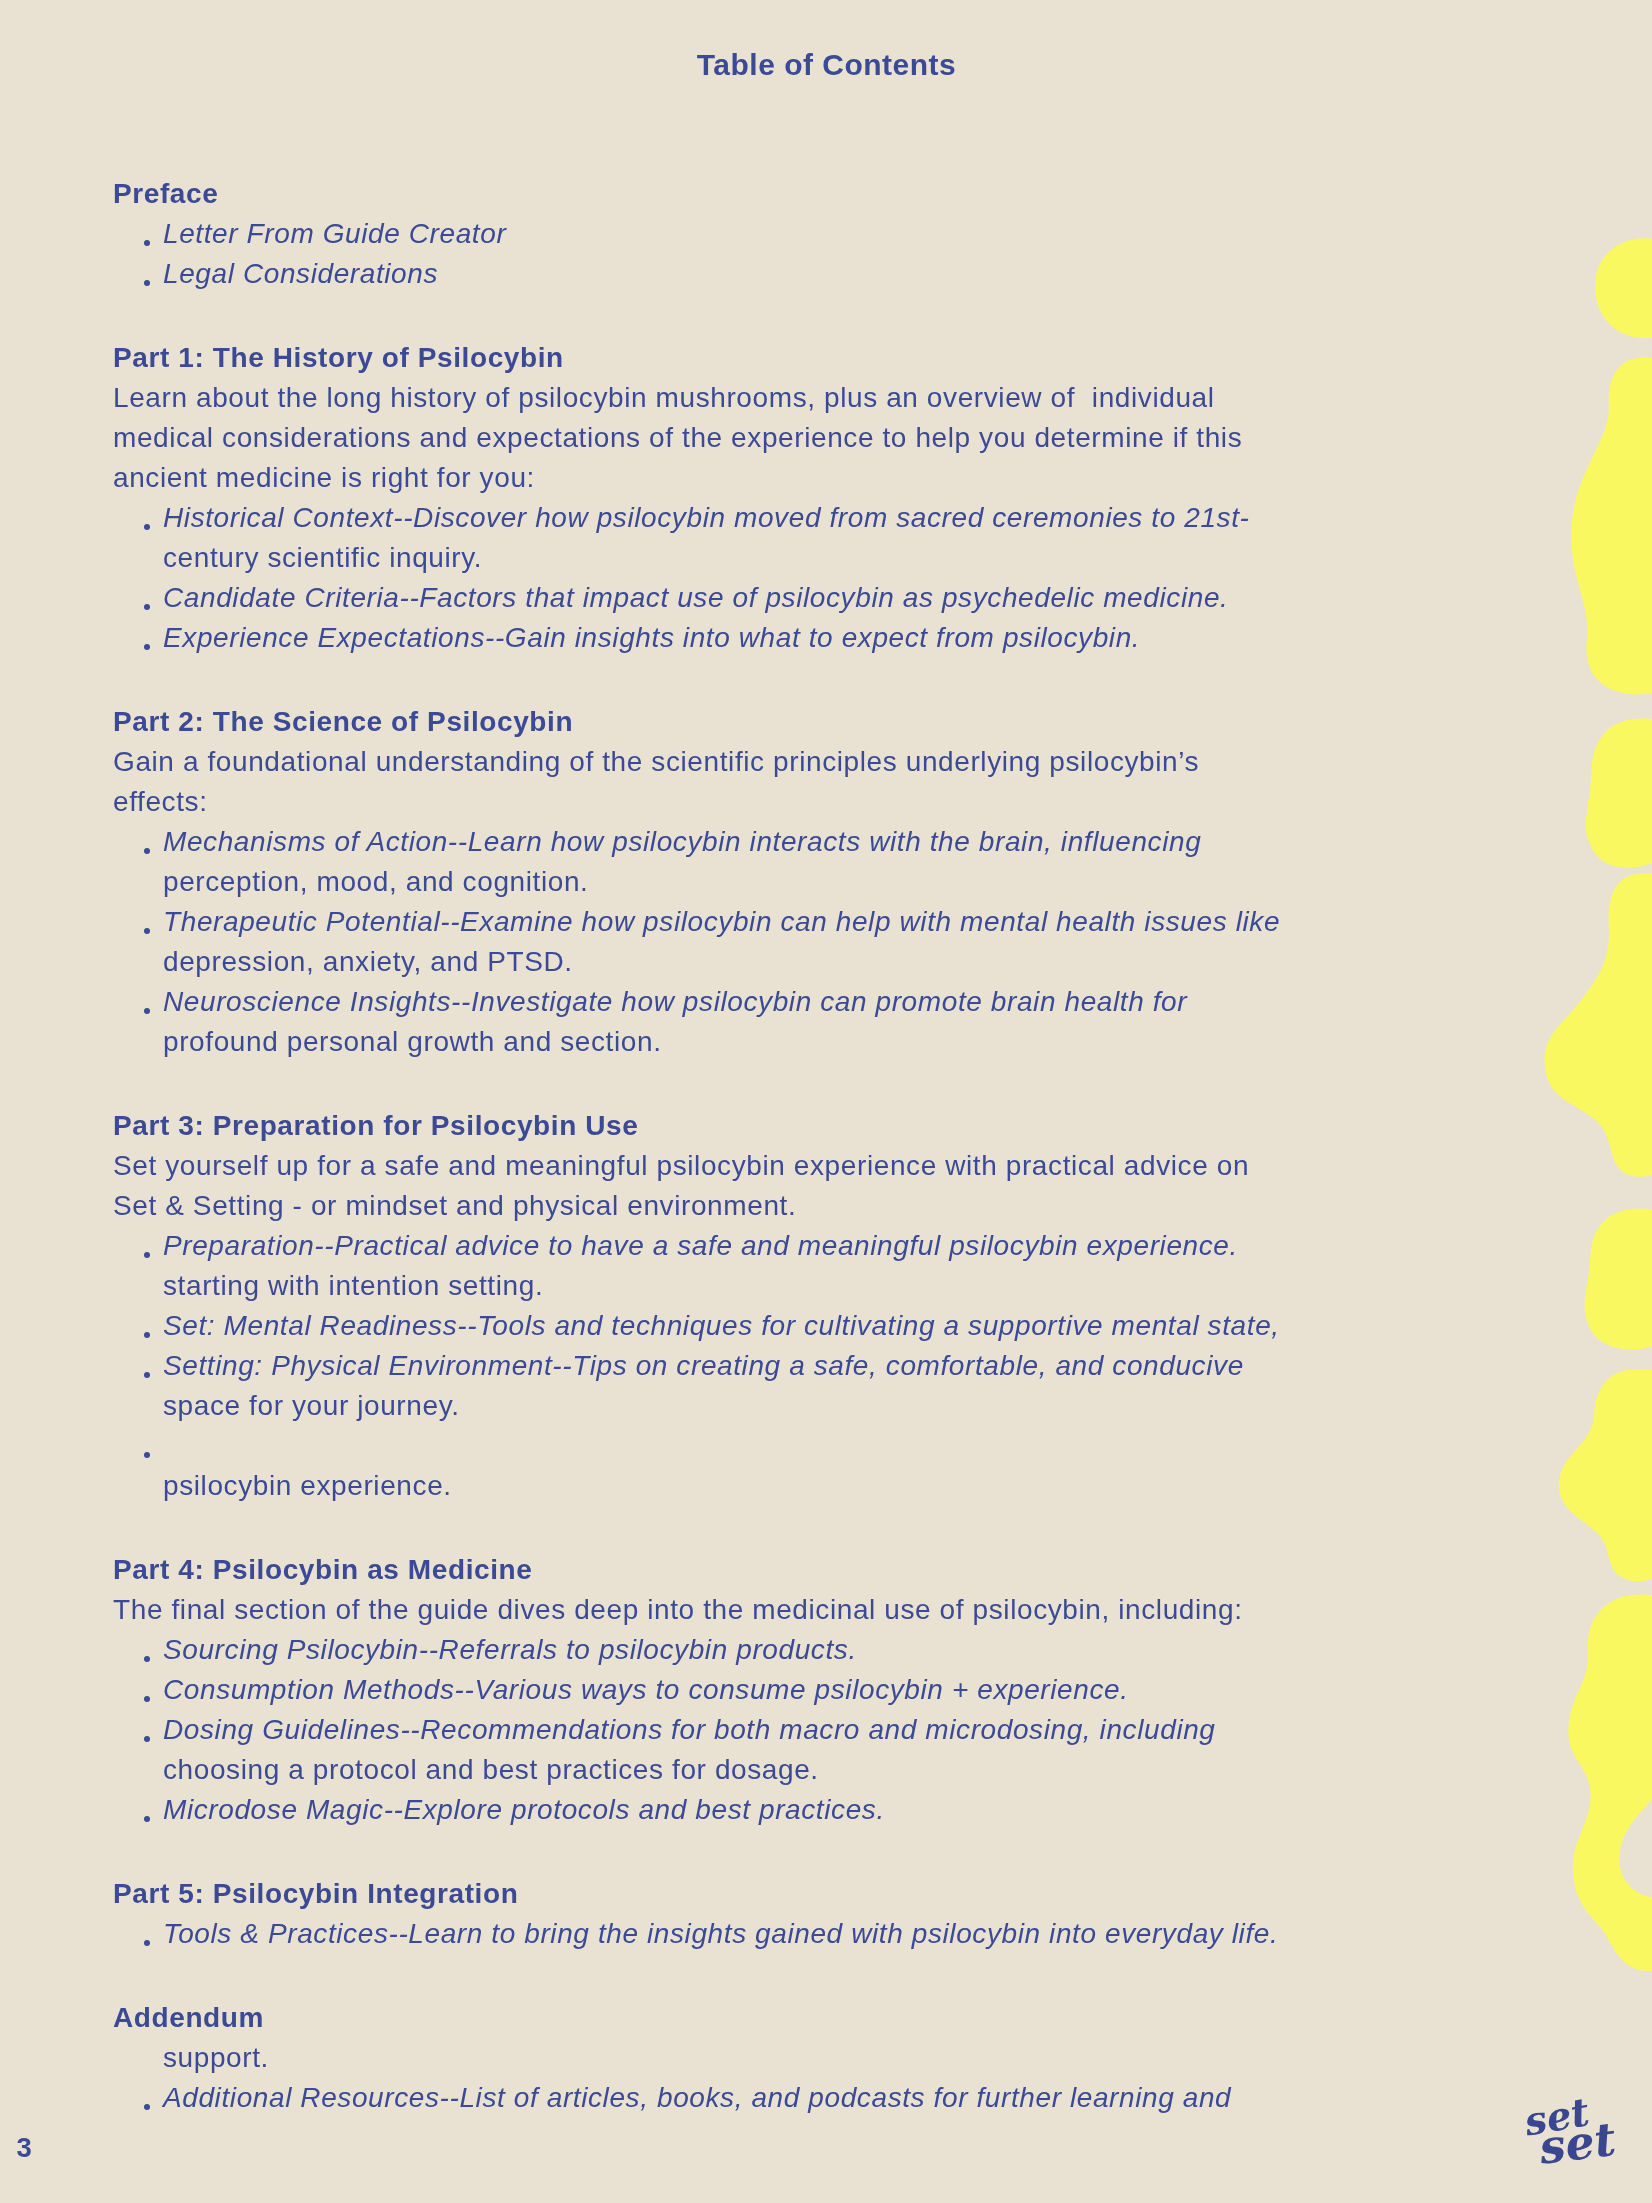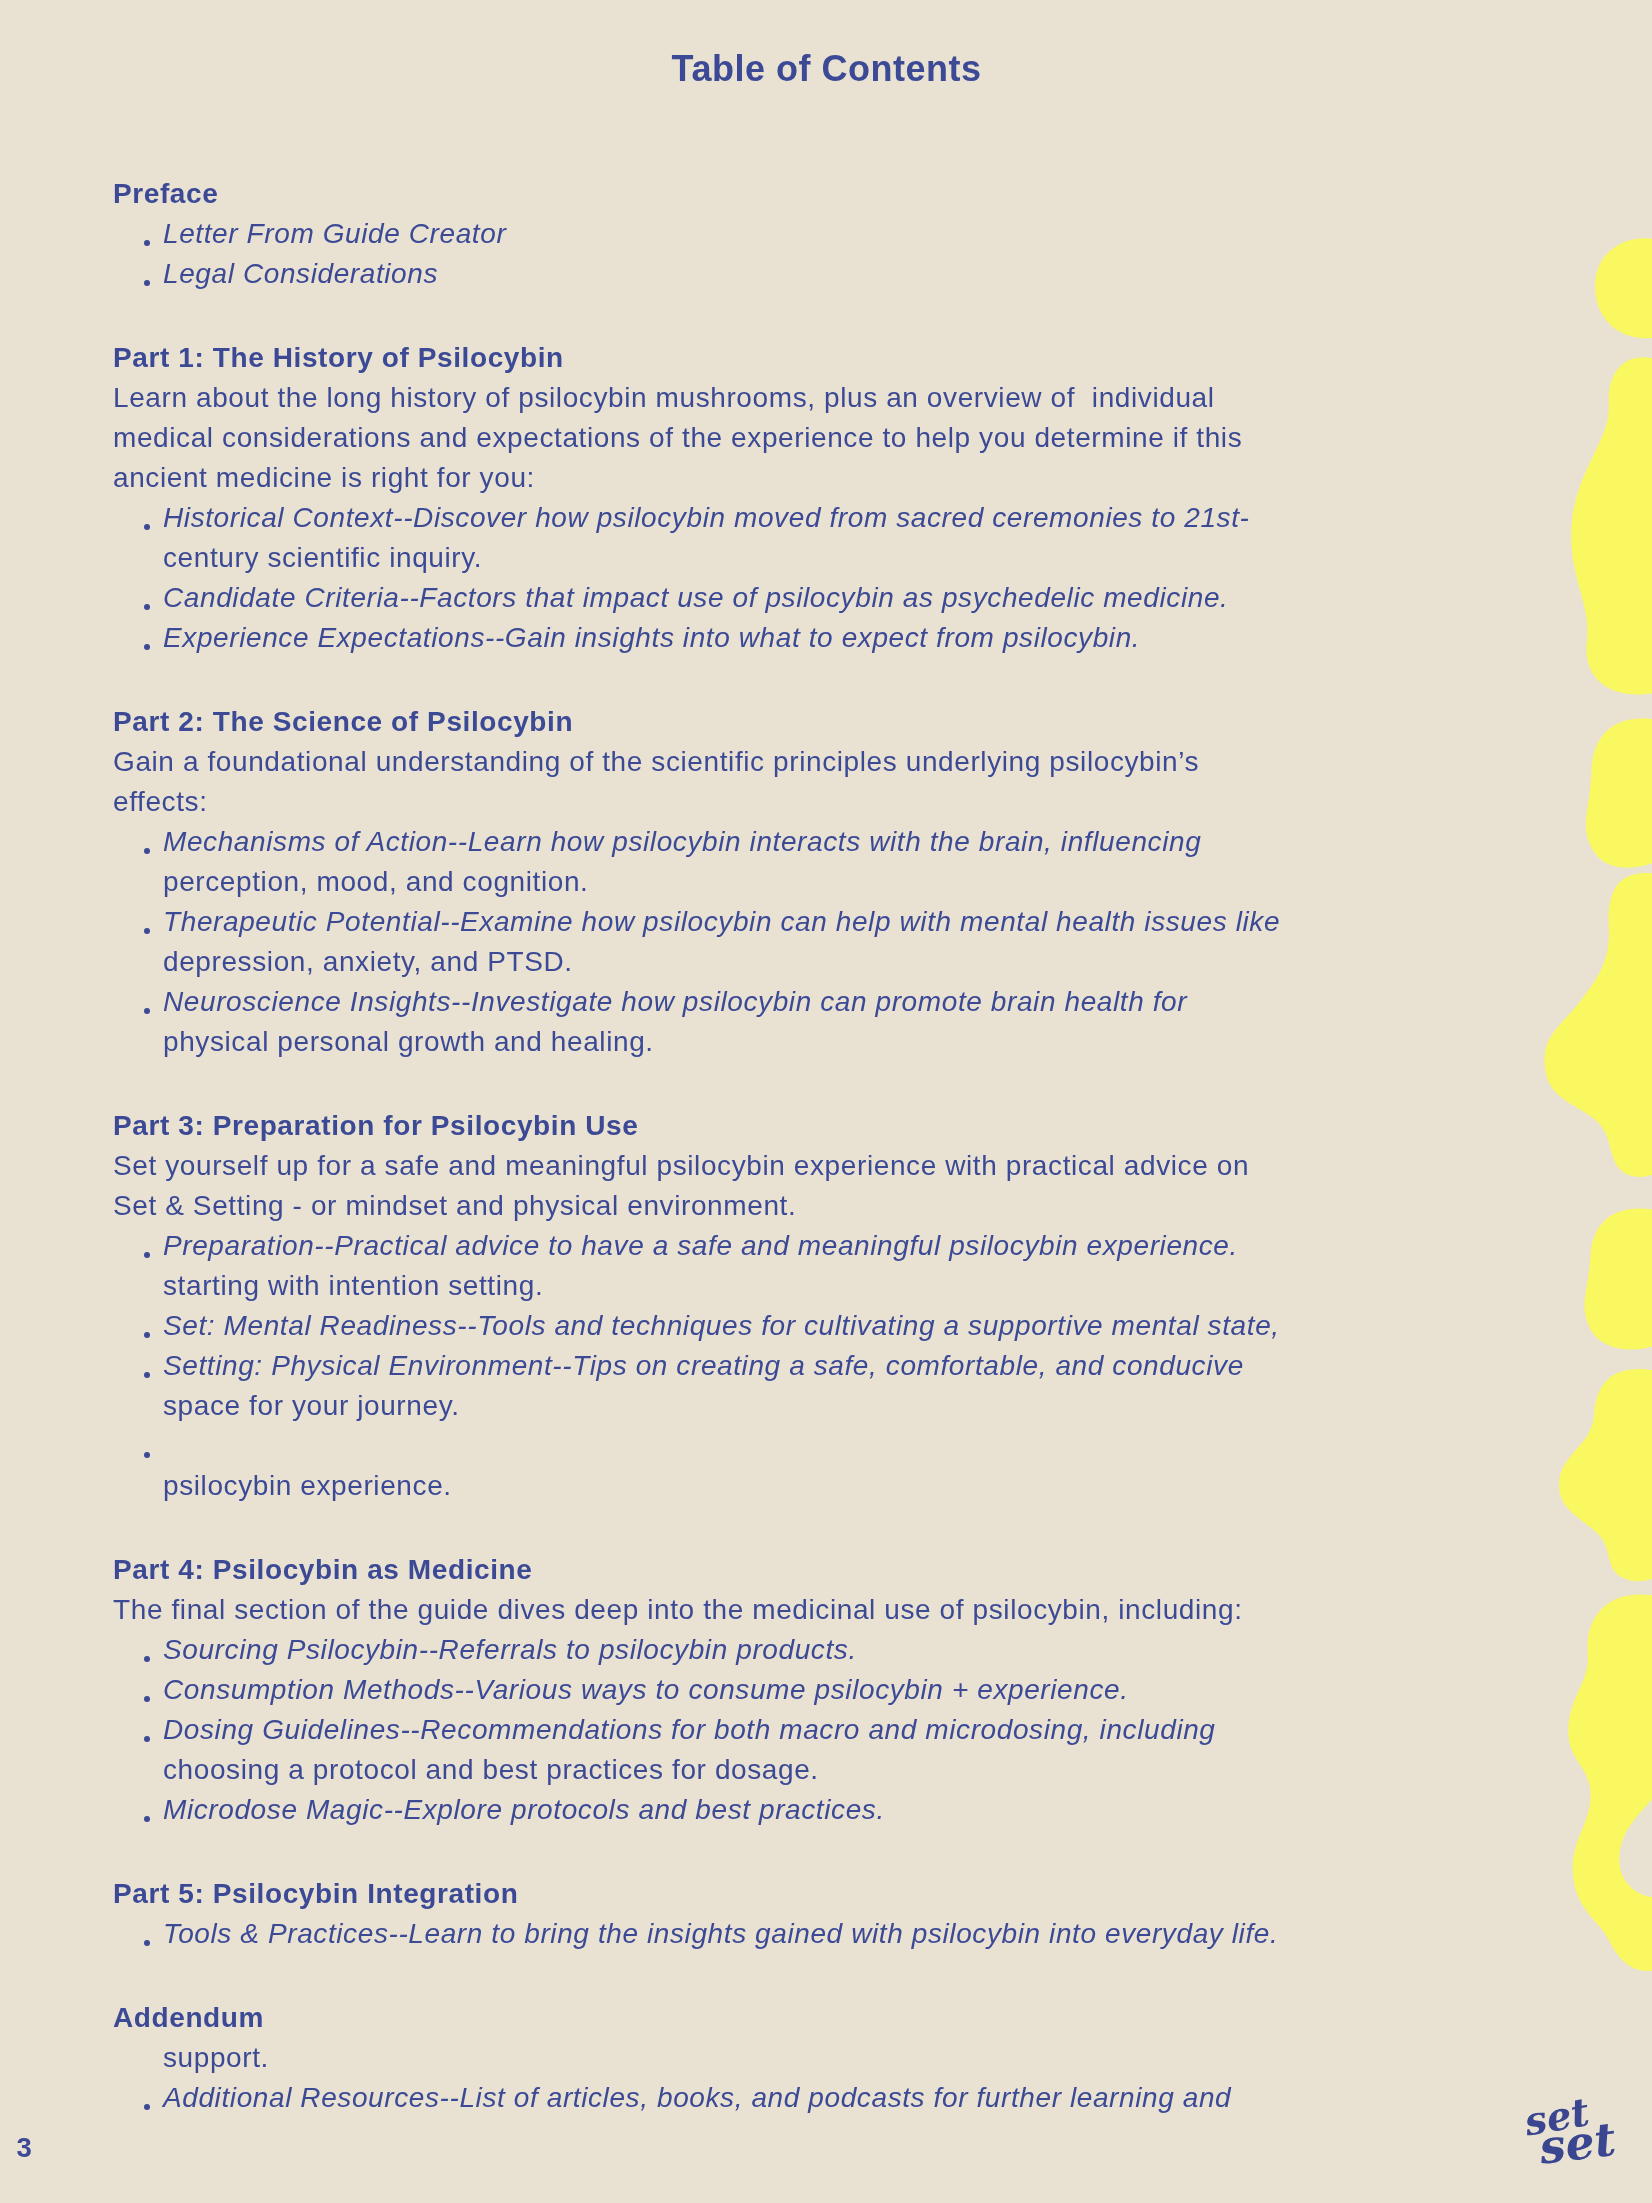--- a/index.html
+++ b/index.html
@@ -7,21 +7,21 @@
     position:relative;
     width:1653px;height:2204px;
     background:#e9e2d3;
     overflow:hidden;
     font-family:"Liberation Sans", sans-serif;
     color:#3c4a96;
   }
   .blobs{position:absolute;top:0;left:1469px;width:184px;height:2204px;}
   .title{
     position:absolute;top:48px;left:0;width:100%;
-    text-align:center;font-size:36px;font-weight:bold;
+    text-align:center;font-size:30px;font-weight:bold;
     letter-spacing:0.5px;
   }
   .toc{position:absolute;left:113px;top:174px;width:1451px;}
   .section{margin-bottom:44px;}
   .line{
     height:40px;line-height:40px;font-size:28px;
     letter-spacing:0.6px;white-space:pre;
   }
   .heading{font-weight:bold;}
   .bullet{position:relative;padding-left:50px;font-style:italic;}
@@ -87,21 +87,21 @@
 
     <div class="section">
       <div class="line heading">Part 2: The Science of Psilocybin</div>
       <div class="line">Gain a foundational understanding of the scientific principles underlying psilocybin’s</div>
       <div class="line">effects:</div>
       <div class="line bullet"><span class="dot"></span><span>Mechanisms of Action--Learn how psilocybin interacts with the brain, influencing</span></div>
       <div class="line cont">perception, mood, and cognition.</div>
       <div class="line bullet"><span class="dot"></span><span>Therapeutic Potential--Examine how psilocybin can help with mental health issues like</span></div>
       <div class="line cont">depression, anxiety, and PTSD.</div>
       <div class="line bullet"><span class="dot"></span><span>Neuroscience Insights--Investigate how psilocybin can promote brain health for</span></div>
-      <div class="line cont">physical personal growth and healing.</div>
+      <div class="line cont">profound personal growth and section.</div>
     </div>
 
     <div class="section">
       <div class="line heading">Part 3: Preparation for Psilocybin Use</div>
       <div class="line">Set yourself up for a safe and meaningful psilocybin experience with practical advice on</div>
       <div class="line">Set &amp; Setting - or mindset and physical environment.</div>
       <div class="line bullet"><span class="dot"></span><span>Preparation--Practical advice to have a safe and meaningful psilocybin experience.</span></div>
       <div class="line cont">starting with intention setting.</div>
       <div class="line bullet"><span class="dot"></span><span>Set: Mental Readiness--Tools and techniques for cultivating a supportive mental state,</span></div>
       <div class="line bullet"><span class="dot"></span><span>Setting: Physical Environment--Tips on creating a safe, comfortable, and conducive</span></div>

